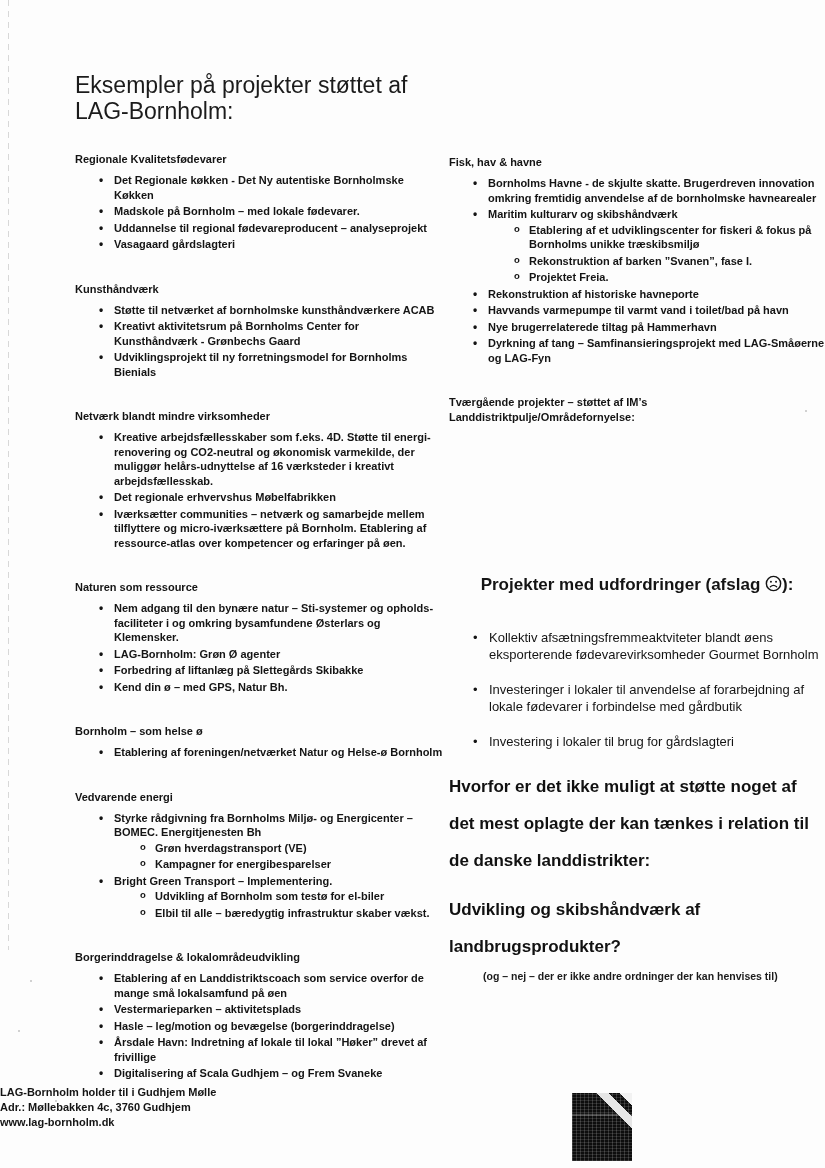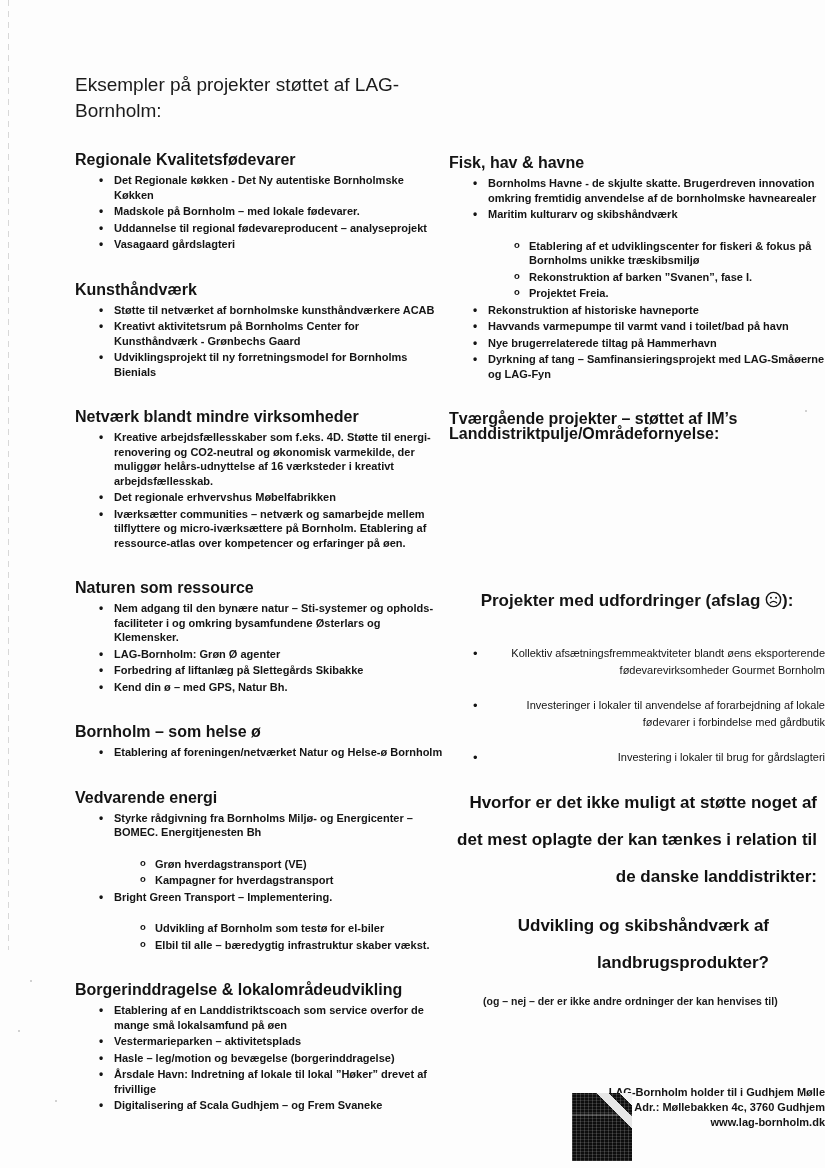--- a/index.html
+++ b/index.html
@@ -10,46 +10,46 @@
     -webkit-font-smoothing:antialiased;
   }
   .scan-line{position:absolute;left:8px;top:0;width:1px;height:950px;
     background:repeating-linear-gradient(180deg,#b9b9b9 0 6px,transparent 6px 11px);
     opacity:.55;}
   .speck{position:absolute;width:2px;height:2px;background:#9a9a9a;border-radius:50%;opacity:.6;}
 
   #left-col{position:absolute;left:75px;top:72px;width:368px;}
   #right-col{position:absolute;left:449px;top:155px;width:376px;}
 
-  .doc-title{font-size:19px;line-height:26px;font-weight:500;color:#1b1b1b;
+  .doc-title{font-size:23px;line-height:26px;font-weight:500;color:#1b1b1b;
     margin:0 0 28px 0;width:360px;}
 
   .section{margin:0 0 30px 0;}
-  .sec-head{font-weight:bold;font-size:16px;line-height:15px;margin:0 0 6px 0;}
+  .sec-head{font-weight:bold;font-size:11px;line-height:15px;margin:0 0 6px 0;}
   ul.bullets{margin:0;padding:0 0 0 24px;}
   ul.bullets>li{list-style:none;position:relative;padding-left:15px;
     font-size:11px;line-height:14.5px;margin:0 0 2px 0;font-weight:bold;}
   ul.bullets>li::before{content:"\2022";position:absolute;left:0;top:0;font-size:12px;}
-  ul.subbullets{margin:17px 0 1px 0;padding:0 0 0 26px;}
+  ul.subbullets{margin:1px 0 1px 0;padding:0 0 0 26px;}
   ul.subbullets>li{list-style:none;position:relative;padding-left:15px;
     font-size:11px;line-height:14.5px;margin:0 0 2px 0;}
   ul.subbullets>li::before{content:"o";position:absolute;left:0;top:-1px;font-size:9.5px;}
 
   .challenge-head{font-size:17px;font-weight:bold;margin:148px 0 0 0;line-height:24px;text-align:center;}
   .challenge-head .icon{display:inline-block;vertical-align:-2px;}
   ul.challenge-list{margin:30px 0 0 0;padding:0 0 0 24px;}
   ul.challenge-list>li{list-style:none;position:relative;padding-left:16px;
-    font-size:11px;line-height:17px;margin:0 0 18px 0;text-align:right;}
+    font-size:13px;line-height:17px;margin:0 0 18px 0;}
   ul.challenge-list>li::before{content:"\2022";position:absolute;left:0;top:0;font-size:13px;}
 
-  .big-q{font-size:17px;font-weight:bold;line-height:37px;margin:8px 8px 0 0;color:#111;text-align:right;}
+  .big-q{font-size:17px;font-weight:bold;line-height:37px;margin:8px 0 0 0;color:#111;}
   .big-q.q2{margin-top:12px;width:320px;}
-  .note{font-size:10.5px;font-weight:600;margin-top:14px;color:#1b1b1b;padding-left:34px;}
+  .note{font-size:10.5px;font-weight:600;margin-top:5px;color:#1b1b1b;padding-left:34px;}
 
-  .footer-text{position:absolute;left:0;top:1085px;width:825px;text-align:right;
+  .footer-text{position:absolute;left:0;top:1085px;width:825px;text-align:left;
     font-size:11px;font-weight:bold;line-height:15px;}
   .footer-photo{position:absolute;left:572px;top:1093px;width:60px;height:68px;
     background-color:#0d0d0d;
     background-image:
       linear-gradient(225deg,#f2f2f2 0 9px,transparent 9px),
       linear-gradient(45deg,transparent 72%,#e6e6e6 72% 82%,transparent 82%),
       linear-gradient(180deg,transparent 30%,rgba(230,230,230,.25) 31% 33%,transparent 34%),
       repeating-linear-gradient(90deg,rgba(255,255,255,.16) 0 1px,transparent 1px 4px),
       repeating-linear-gradient(0deg,rgba(255,255,255,.12) 0 1px,transparent 1px 3px);
   }
@@ -104,21 +104,21 @@
         <div class="sec-head">Bornholm – som helse ø</div>
         <ul class="bullets">
           <li>Etablering af foreningen/netværket Natur og Helse-ø Bornholm</li>
         </ul>
       </div>
       <div class="section">
         <div class="sec-head">Vedvarende energi</div>
         <ul class="bullets">
           <li>Styrke rådgivning fra Bornholms Miljø- og Energicenter – BOMEC. Energitjenesten Bh<ul class="subbullets">
               <li>Grøn hverdagstransport (VE)</li>
-              <li>Kampagner for hverdagstransport</li>
+              <li>Kampagner for energibesparelser</li>
             </ul></li>
           <li>Bright Green Transport – Implementering.<ul class="subbullets">
               <li>Udvikling af Bornholm som testø for el-biler</li>
               <li>Elbil til alle – bæredygtig infrastruktur skaber vækst.</li>
             </ul></li>
         </ul>
       </div>
       <div class="section">
         <div class="sec-head">Borgerinddragelse &amp; lokalområdeudvikling</div>
         <ul class="bullets">

